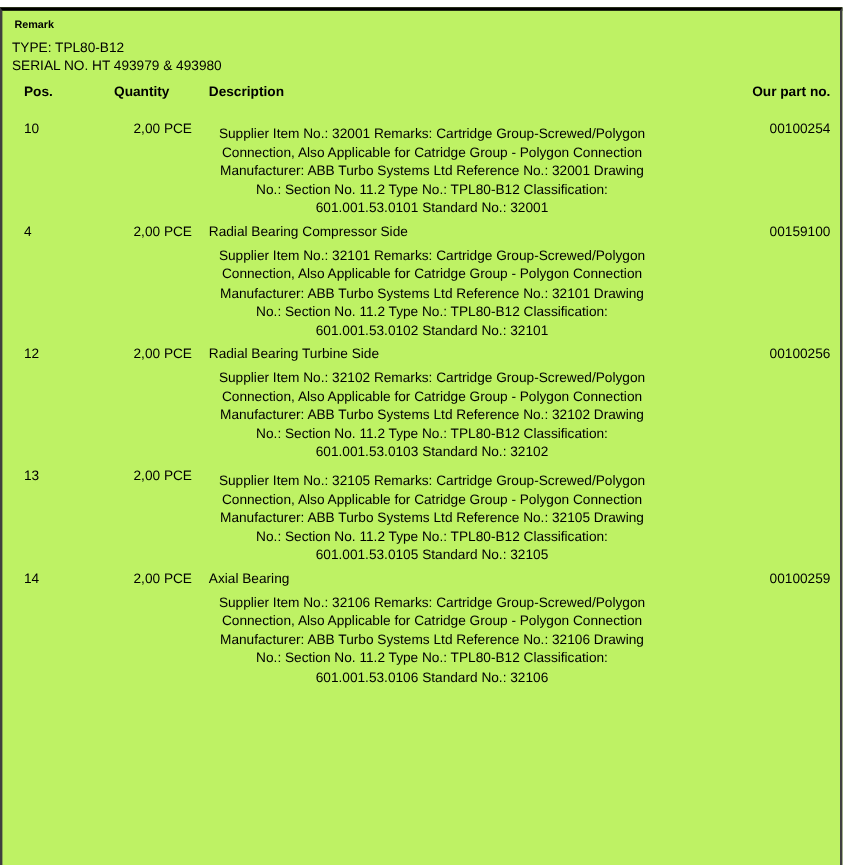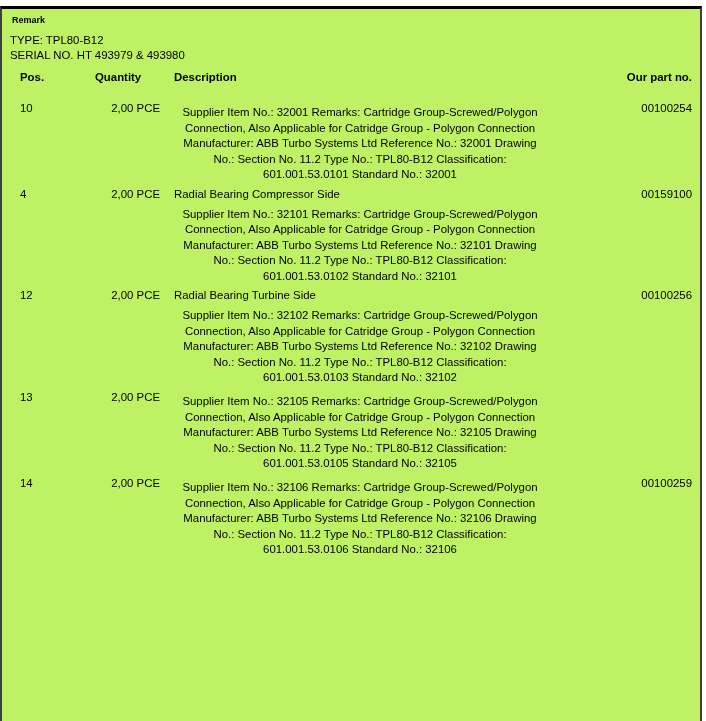--- a/index.html
+++ b/index.html
@@ -114,19 +114,20 @@
       <div class="cell qty">2,00 PCE</div>
       <div class="cell desc">
         <div class="desc-detail">Supplier Item No.: 32105 Remarks: Cartridge Group-Screwed/Polygon Connection, Also Applicable for Catridge Group - Polygon Connection Manufacturer: ABB Turbo Systems Ltd Reference No.: 32105 Drawing No.: Section No. 11.2 Type No.: TPL80-B12 Classification: 601.001.53.0105 Standard No.: 32105</div>
       </div>
     </div>
 
     <div class="trow row">
       <div class="cell pos">14</div>
       <div class="cell qty">2,00 PCE</div>
       <div class="cell desc">
+        <div class="desc-title">Axial Bearing</div>
         <div class="desc-detail">Supplier Item No.: 32106 Remarks: Cartridge Group-Screwed/Polygon Connection, Also Applicable for Catridge Group - Polygon Connection Manufacturer: ABB Turbo Systems Ltd Reference No.: 32106 Drawing No.: Section No. 11.2 Type No.: TPL80-B12 Classification: 601.001.53.0106 Standard No.: 32106</div>
       </div>
       <div class="cell part">00100259</div>
     </div>
 
   </div>
 </div>
 
 </body></html>

